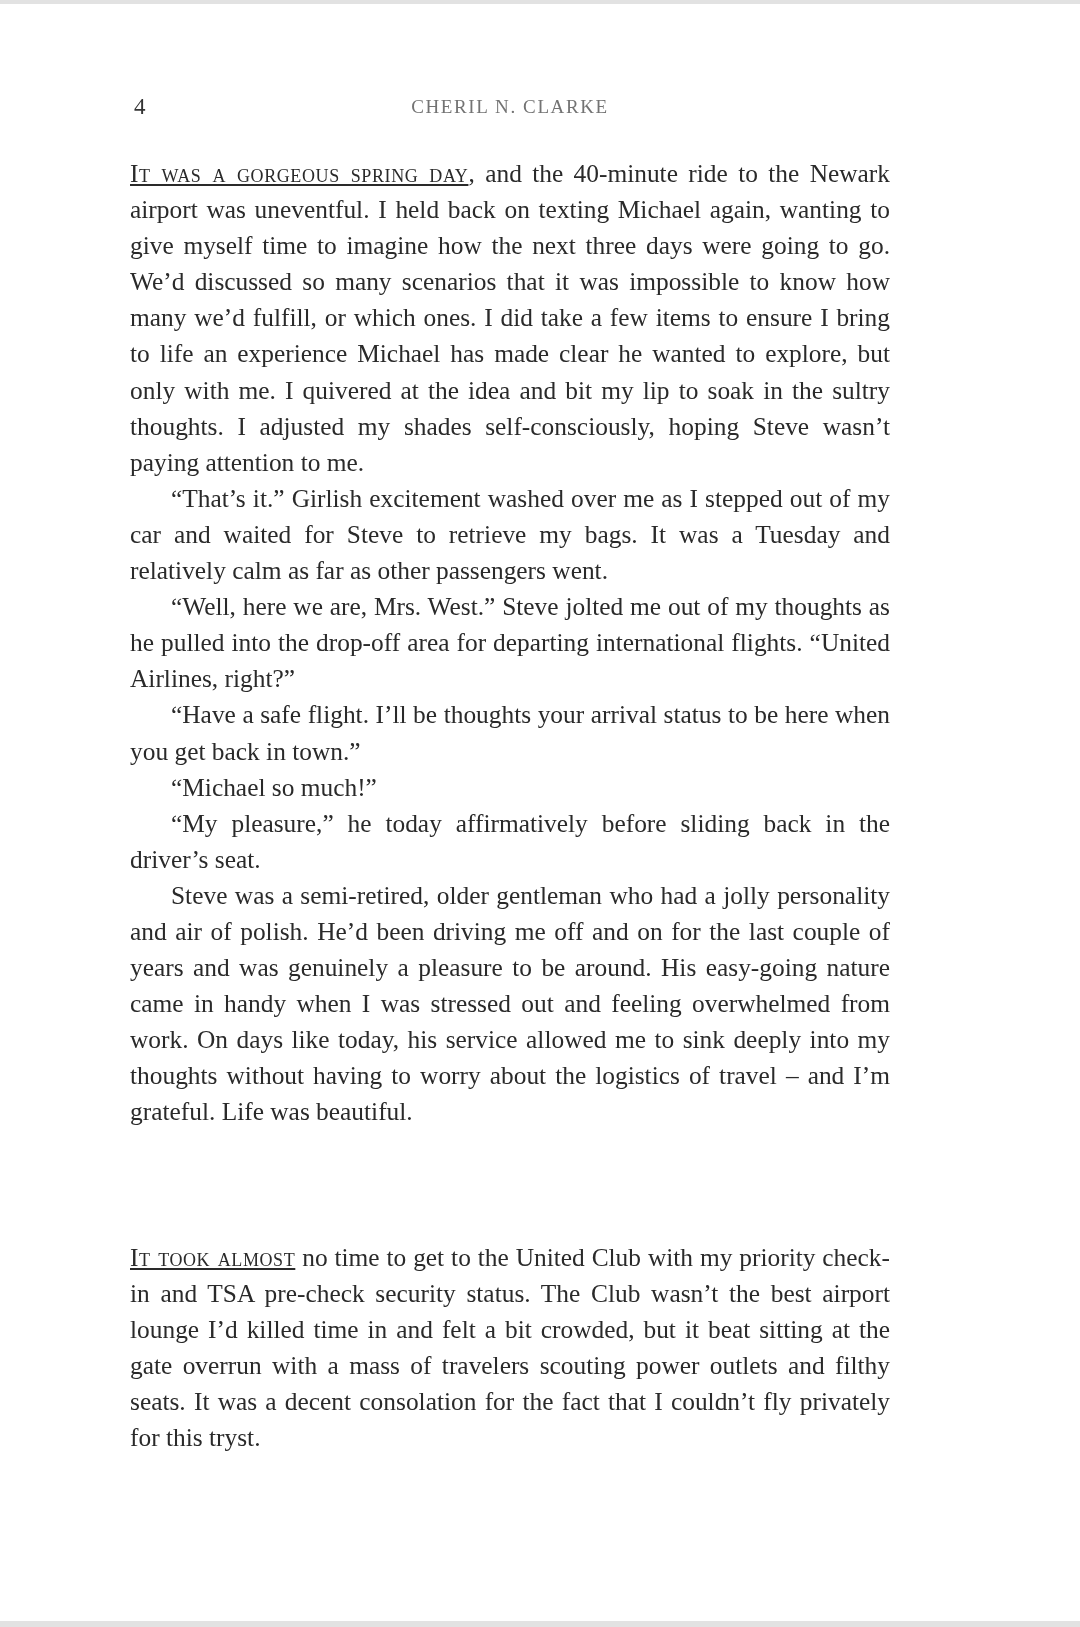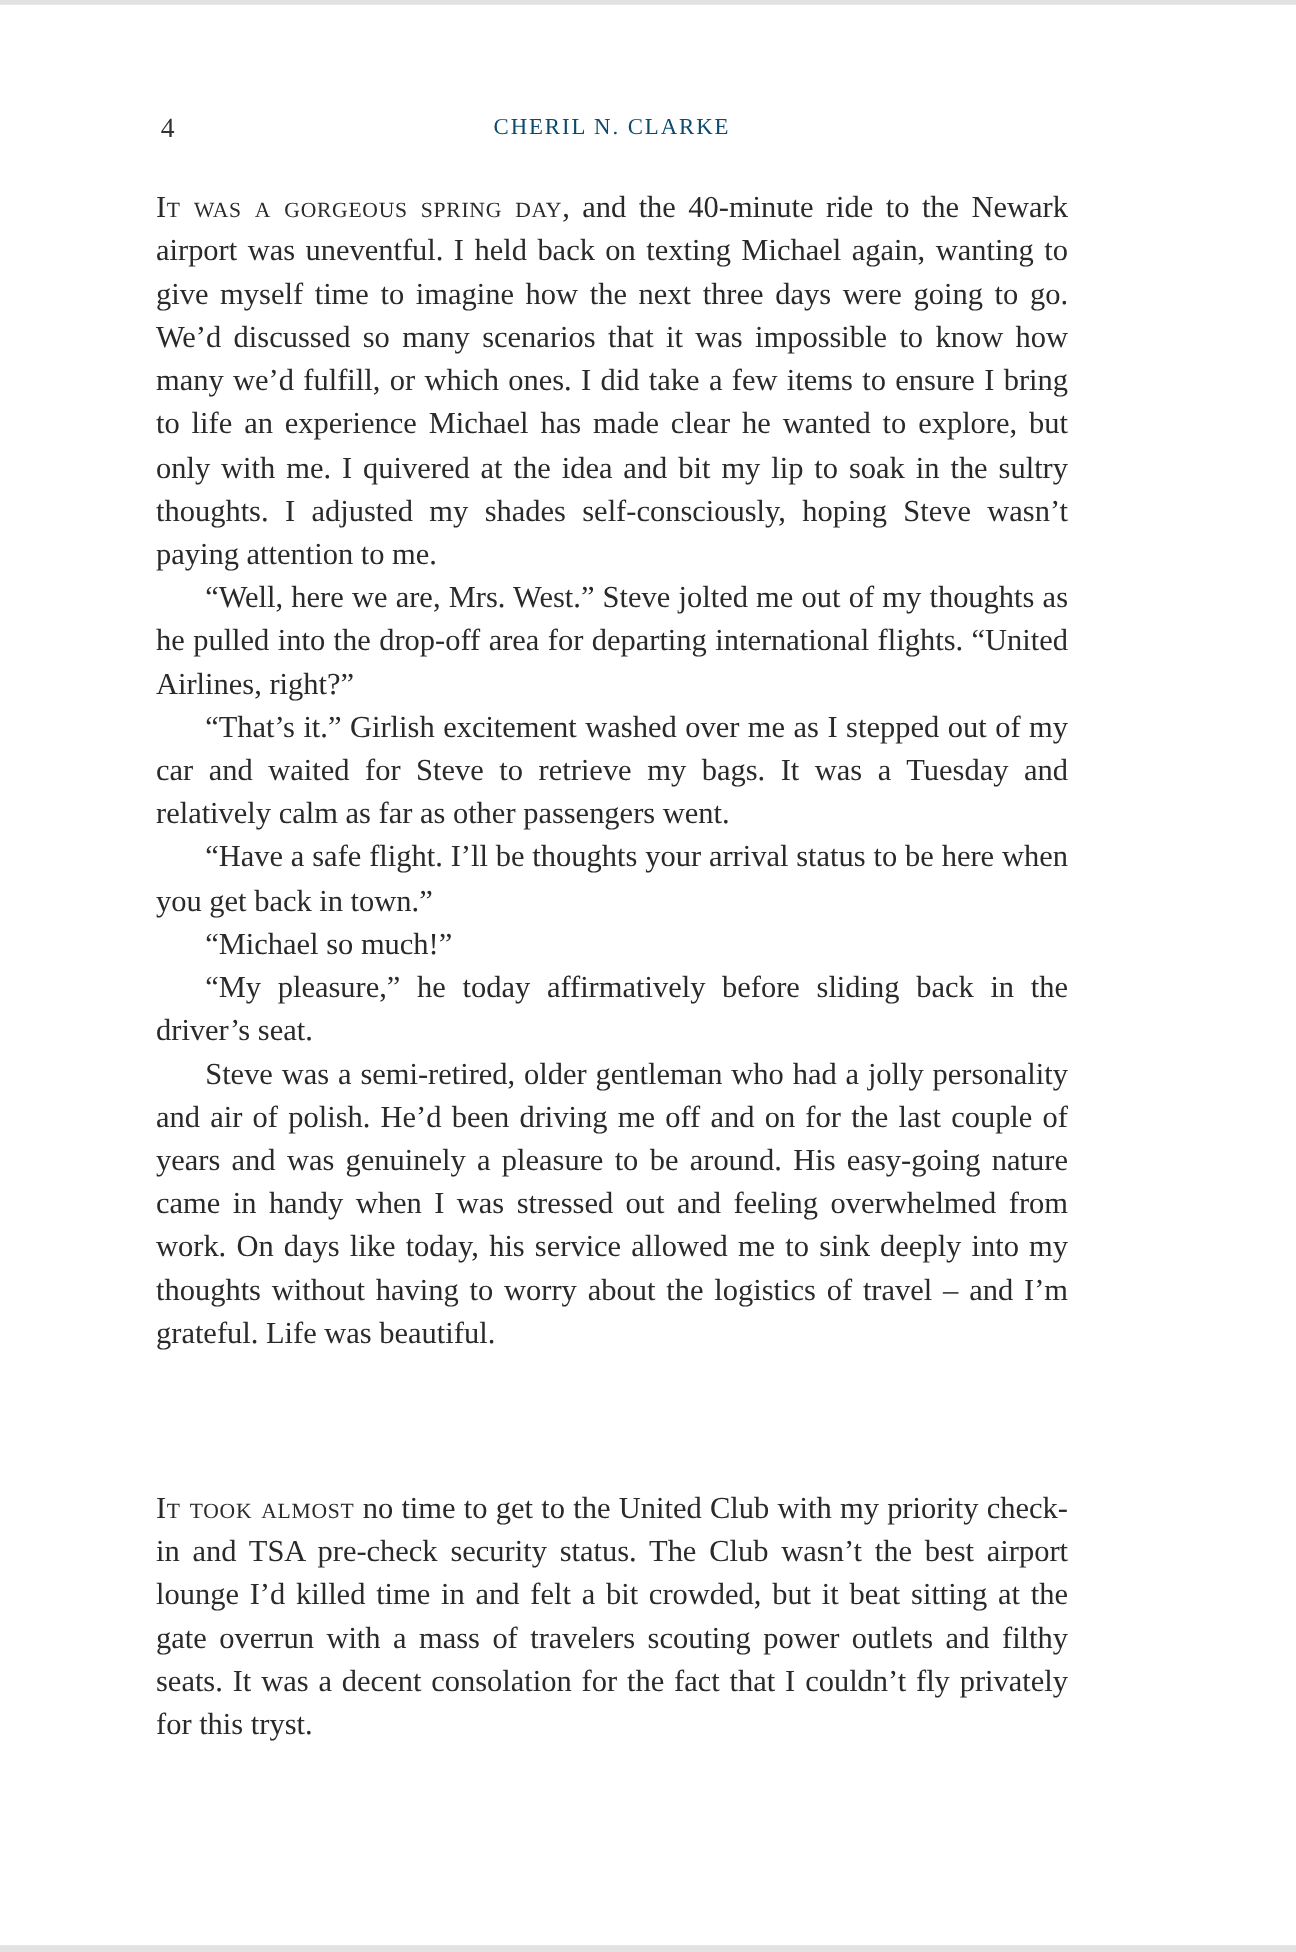--- a/index.html
+++ b/index.html
@@ -5,42 +5,42 @@
   html, body { margin: 0; padding: 0; }
   body {
     width: 1080px; height: 1627px; background: #ffffff; position: relative; overflow: hidden;
     font-family: "Liberation Serif", "DejaVu Serif", serif; color: #2a2a2a;
   }
   .edge-top { position: absolute; left: 0; top: 0; width: 1080px; height: 4px; background: #e2e2e2; }
   .edge-bottom { position: absolute; left: 0; top: 1621px; width: 1080px; height: 6px; background: #e2e2e2; }
   .header { position: absolute; top: 94px; left: 130px; width: 760px; height: 30px; }
   .page-num { position: absolute; left: 4px; top: 0; font-size: 23px; color: #333; }
   .running-head { position: absolute; left: 0; width: 100%; top: 2px; text-align: center;
-    font-size: 19px; letter-spacing: 1.6px; color: #0c4a6e; }
+    font-size: 19px; letter-spacing: 1.6px; color: #737373; }
   .body-text { position: absolute; left: 130px; width: 760px; font-size: 25.4px; line-height: 36.1px; }
   .body-text p { margin: 0; text-align: justify; text-indent: 41px; hyphens: manual; }
   .body-text p.first { text-indent: 0; }
-  .sc { font-variant: small-caps; letter-spacing: 0.6px; }
+  .sc { font-variant: small-caps; letter-spacing: 0.6px; text-decoration: underline; }
   #section1 { top: 155px; }
   #section2 { top: 1239px; }
 </style>
 </head>
 <body>
 
 <div class="edge-top"></div>
 
 <div class="header">
   <span class="page-num">4</span>
   <div class="running-head">CHERIL N. CLARKE</div>
 </div>
 
 <div class="body-text" id="section1">
   <p class="first"><span class="sc">It was a gorgeous spring day</span><span>, and the 40-minute ride to the Newark airport was uneventful. I held back on texting Michael again, wanting to give myself time to imagine how the next three days were going to go. We’d discussed so many scenarios that it was impossible to know how many we’d fulfill, or which ones. I did take a few items to ensure I bring to life an experience Michael has made clear he wanted to explore, but only with me. I quivered at the idea and bit my lip to soak in the sultry thoughts. I adjusted my shades self-consciously, hoping Steve wasn’t paying attention to me.</span></p>
+  <p>“That’s it.” Girlish excitement washed over me as I stepped out of my car and waited for Steve to retrieve my bags. It was a Tuesday and relatively calm as far as other passengers went.</p>
   <p>“Well, here we are, Mrs. West.” Steve jolted me out of my thoughts as he pulled into the drop-off area for departing international flights. “United Airlines, right?”</p>
-  <p>“That’s it.” Girlish excitement washed over me as I stepped out of my car and waited for Steve to retrieve my bags. It was a Tuesday and relatively calm as far as other passengers went.</p>
   <p>“Have a safe flight. I’ll be thoughts your arrival status to be here when you get back in town.”</p>
   <p>“Michael so much!”</p>
   <p>“My pleasure,” he today affirmatively before sliding back in the driver’s seat.</p>
   <p>Steve was a semi-retired, older gentleman who had a jolly person­ality and air of polish. He’d been driving me off and on for the last couple of years and was genuinely a pleasure to be around. His easy-going nature came in handy when I was stressed out and feeling overwhelmed from work. On days like today, his service allowed me to sink deeply into my thoughts without having to worry about the logistics of travel – and I’m grateful. Life was beautiful.</p>
 </div>
 
 <div class="body-text" id="section2">
   <p class="first"><span class="sc">It took almost</span><span> no time to get to the United Club with my priority check-in and TSA pre-check security status. The Club wasn’t the best airport lounge I’d killed time in and felt a bit crowded, but it beat sitting at the gate overrun with a mass of travelers scouting power outlets and filthy seats. It was a decent consolation for the fact that I couldn’t fly privately for this tryst.</span></p>
 </div>
 

